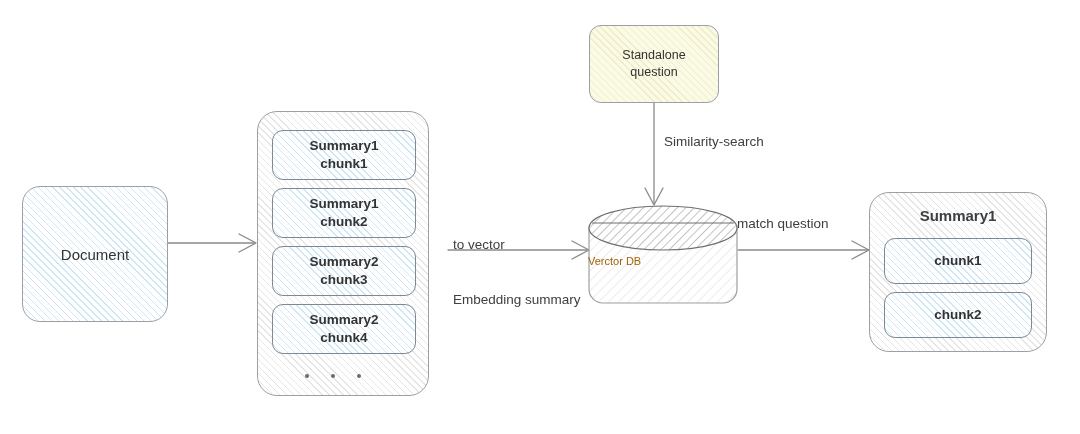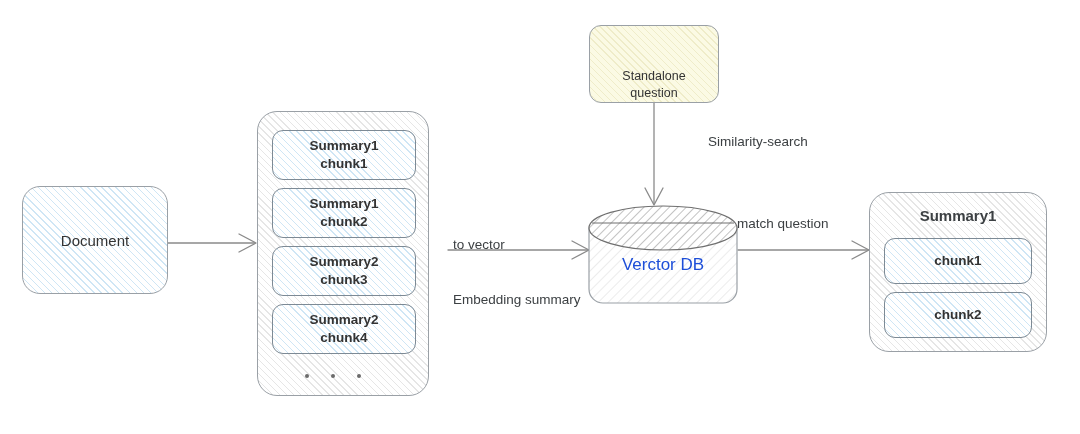--- a/index.html
+++ b/index.html
@@ -20,21 +20,20 @@
   }
   .hatch-gray{
     background-color:#ffffff;
     background-image:repeating-linear-gradient(45deg,
       #e6e6e6 0px,#e6e6e6 1px,#ffffff 1px,#ffffff 5px);
   }
   .hatch-cream{
     background-color:#fbfae4;
     background-image:repeating-linear-gradient(45deg,
       #efecc9 0px,#efecc9 1px,#fbfae4 1px,#fbfae4 5px);
-    align-items:flex-end;
   }
 
   .b-gray{border:1px solid #9aa0a6;}
   .b-blue{border:1px solid #7d8a95;}
 
   .doc{border-radius:18px;font-size:15px;}
   .chunkbox{border-radius:11px;font-size:13.5px;line-height:1.35;}
   .container{border-radius:20px;font-weight:bold;}
   .qbox{border-radius:12px;font-size:12.5px;line-height:1.35;}
   .res-title{position:absolute;width:100%;text-align:center;
@@ -42,22 +41,22 @@
 
   .dots{position:absolute;display:flex;gap:22px;align-items:center;}
   .dot{width:4px;height:4px;border-radius:50%;background:#6b6b6b;}
 
   .edge-label{position:absolute;font-size:13.5px;color:#3c4043;
               line-height:1.35;white-space:pre;}
 
   svg.lines{position:absolute;left:0;top:0;width:1080px;height:434px;
             overflow:visible;pointer-events:none;}
 
-  .cyl-label{position:absolute;font-size:17px;color:#1d4ed8;
-             width:100%;text-align:center;}
+  .cyl-label{position:absolute;font-size:11px;color:#a16207;
+             width:100%;}
 </style>
 </head>
 <body>
 
 <div id="stage">
 
   <svg class="lines" viewBox="0 0 1080 434">
     <g stroke="#8a8a8a" stroke-width="1.3" fill="none" stroke-linecap="round" stroke-linejoin="round">
 
       <g>
@@ -75,21 +74,21 @@
         <polyline points="645,188 654,205 663,188"></polyline>
       </g>
 
       <g>
         <line x1="738" y1="250" x2="868" y2="250"></line>
         <polyline points="852,241 869,250 852,259"></polyline>
       </g>
     </g>
   </svg>
 
-  <div class="node doc hatch-blue b-gray" style="left:22px;top:186px;width:146px;height:108px;">
+  <div class="node doc hatch-blue b-gray" style="left:22px;top:186px;width:146px;height:136px;">
     <span>Document</span>
   </div>
 
   <div class="node container hatch-gray b-gray" style="left:257px;top:111px;width:172px;height:285px;display:block;">
 
     <div class="node chunkbox hatch-blue b-blue" style="left:14px;top:18px;width:144px;height:50px;position:absolute;">
       <div>
         <div>Summary1</div>
         <div>chunk1</div>
       </div>
@@ -163,17 +162,17 @@
     <div class="node chunkbox hatch-blue b-blue" style="left:14px;top:99px;width:148px;height:46px;position:absolute;font-size:13.5px;">
       <span>chunk2</span>
     </div>
   </div>
 
   <div class="edge-label" style="left:453px;top:200px;">
     <div>to vector</div>
     <div>Embedding summary</div>
   </div>
 
-  <div class="edge-label" style="left:664px;top:133px;margin-left:44px;">Similarity-search</div>
+  <div class="edge-label" style="left:664px;top:133px;">Similarity-search</div>
 
   <div class="edge-label" style="left:737px;top:215px;">match question</div>
 
 </div>
 
 </body></html>

